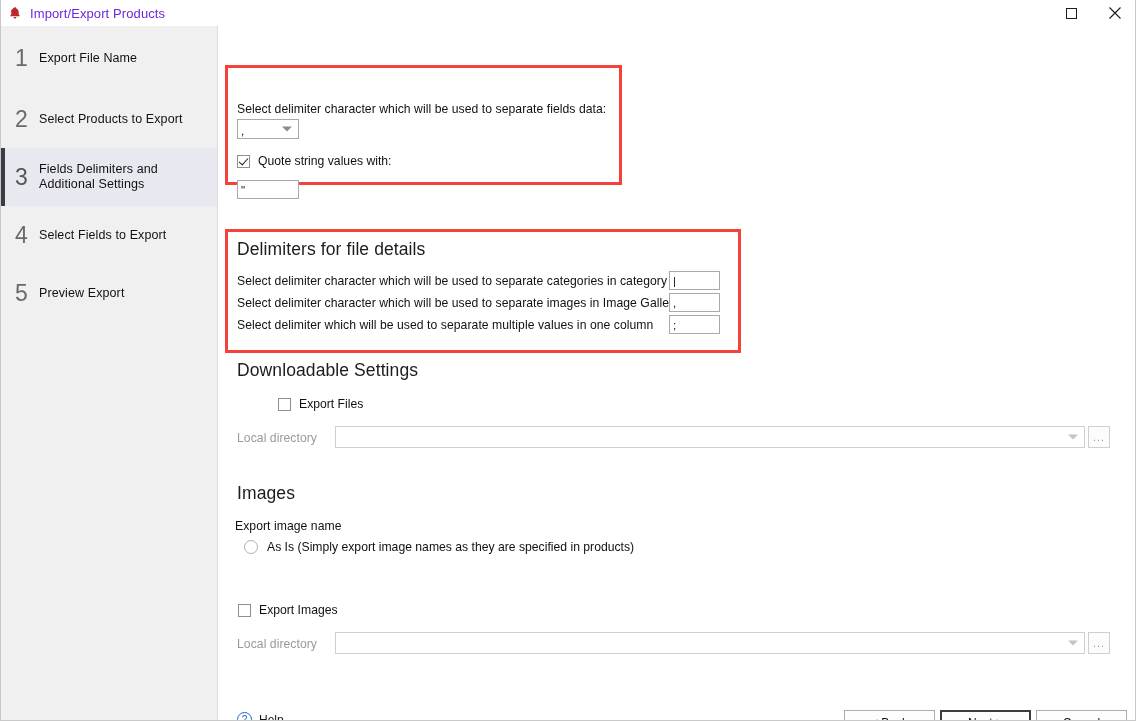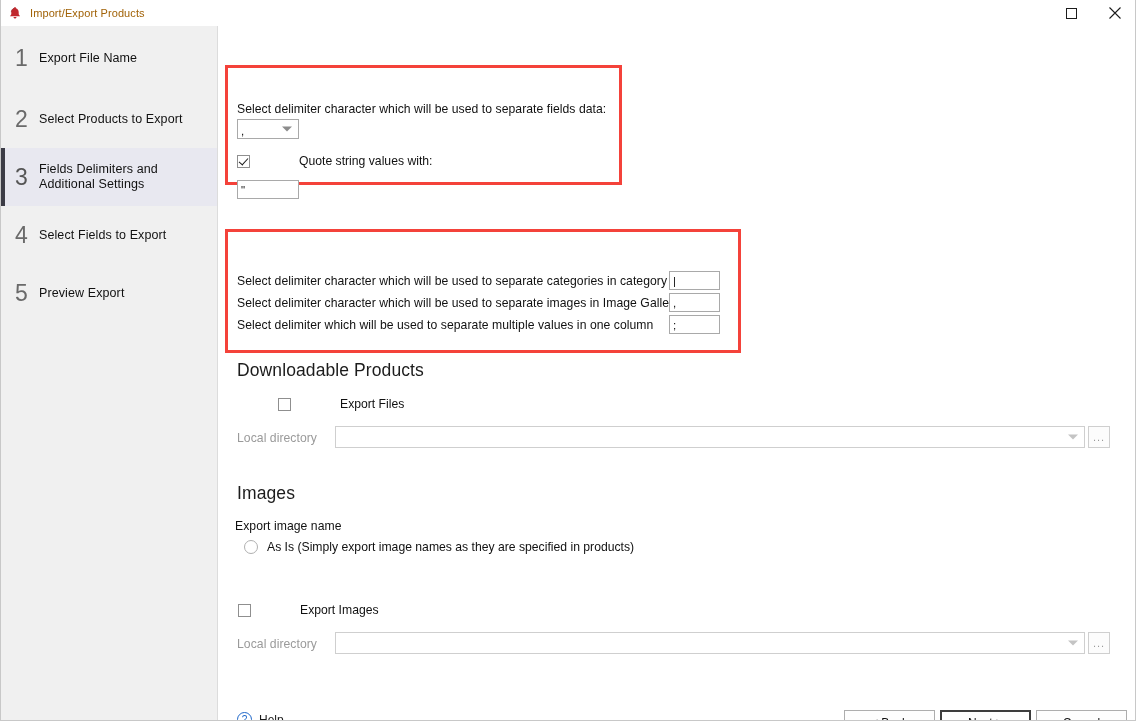--- a/index.html
+++ b/index.html
@@ -25,21 +25,21 @@
     width: 1136px; height: 26px;
     background: #ffffff;
     display: flex; align-items: center;
   }
   .app-icon {
     width: 16px; height: 16px;
     margin-left: 6px; margin-right: 7px;
     position: relative; flex: 0 0 auto;
   }
   .title-text {
-    font-size: 11px; color: #a16207;
+    font-size: 13px; color: #6d28d9;
     letter-spacing: .1px; white-space: nowrap;
   }
   .win-btns {
     position: absolute; right: 0; top: 0;
     height: 26px; display: flex;
   }
   .win-btn {
     width: 44px; height: 26px;
     display: flex; align-items: center; justify-content: center;
     color: #1c1c1c;
@@ -133,21 +133,21 @@
   .browse-btn {
     border: 1px solid #cfcfcf;
     background: #fcfcfc;
     display: flex; align-items: center; justify-content: center;
     font-size: 11px; color: #9a9a9a;
     letter-spacing: 1px;
     line-height: 1;
   }
 
   
-  .cbrow { display: flex; align-items: center; gap: 41px; }
+  .cbrow { display: flex; align-items: center; }
   .cb {
     width: 13px; height: 13px;
     border: 1px solid #8f8f8f;
     background: #fff;
     position: relative; flex: 0 0 auto;
   }
   .cb.checked::after {
     content: "";
     position: absolute; left: 3px; top: 0px;
     width: 4px; height: 8px;
@@ -269,31 +269,32 @@
 
     <div class="cbrow" style="position:absolute;left:18px;top:128px;">
       <span class="cb checked"></span>
       <span class="cb-label">Quote string values with:</span>
     </div>
 
     <input class="tbox" style="position: absolute; left: 18px; top: 154px; width: 62px; height: 19px;" value="&quot;">
 
     <div class="hl-box" style="left:6px;top:203px;width:516px;height:124px;"></div>
 
+    <div class="section-title" style="position:absolute;left:18px;top:213px;">Delimiters for file details</div>
 
     <div class="lbl" style="position:absolute;left:18px;top:248px;">Select delimiter character which will be used to separate categories in category tree</div>
     <input class="tbox" style="position: absolute; left: 450px; top: 245px; width: 51px; height: 19px;" value="|">
 
     <div class="lbl" style="position:absolute;left:18px;top:270px;">Select delimiter character which will be used to separate images in Image Gallery</div>
     <input class="tbox" style="position: absolute; left: 450px; top: 267px; width: 51px; height: 19px;" value=",">
 
     <div class="lbl" style="position:absolute;left:18px;top:292px;">Select delimiter which will be used to separate multiple values in one column</div>
     <input class="tbox" style="position: absolute; left: 450px; top: 289px; width: 51px; height: 19px;" value=";">
 
-    <div class="section-title" style="position:absolute;left:18px;top:334px;">Downloadable Products</div>
+    <div class="section-title" style="position:absolute;left:18px;top:334px;">Downloadable Settings</div>
 
     <div class="cbrow" style="position:absolute;left:19px;top:371px;padding-left:40px;">
       <span class="cb"></span>
       <span class="cb-label">Export Files</span>
     </div>
 
     <div class="lbl-dim" style="position:absolute;left:18px;top:405px;">Local directory</div>
 
     <div class="combo dim" style="position:absolute;left:116px;top:400px;width:750px;height:22px;">
       <span class="cval"></span>

